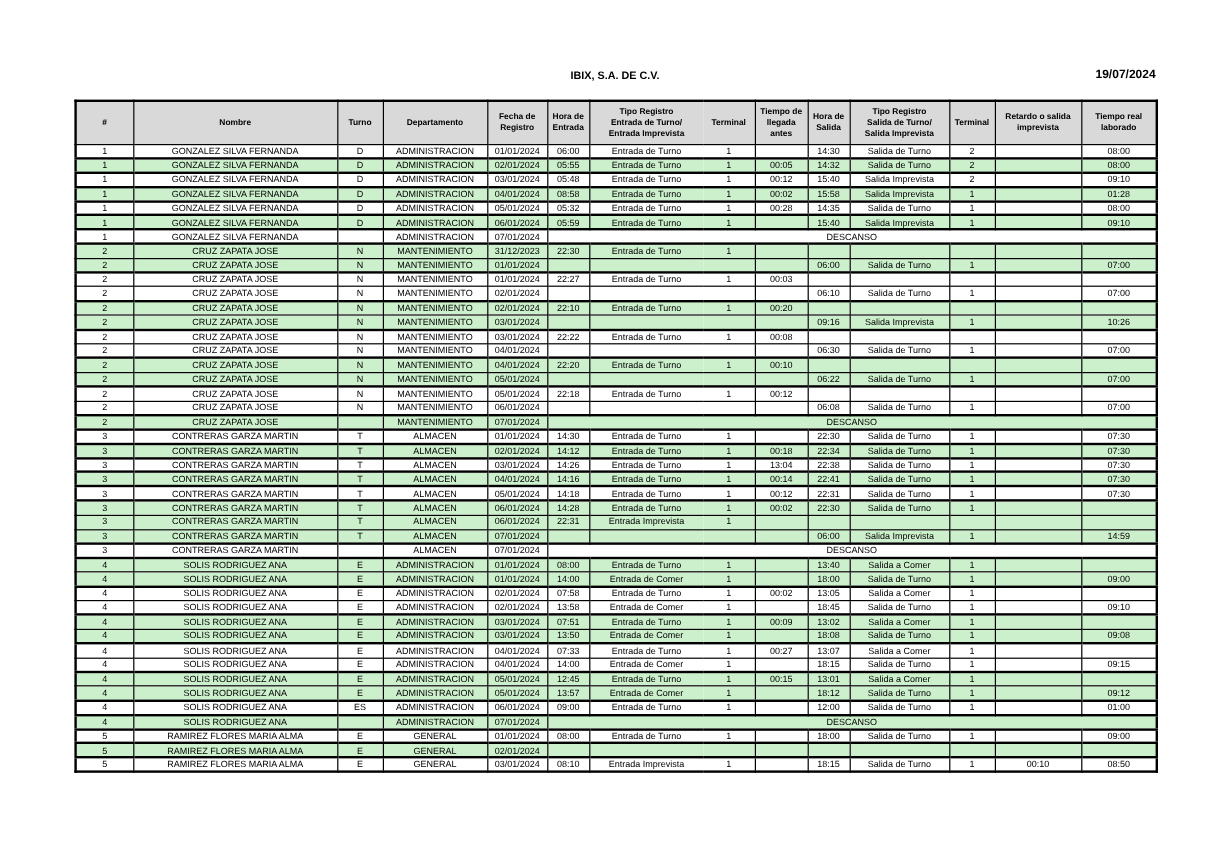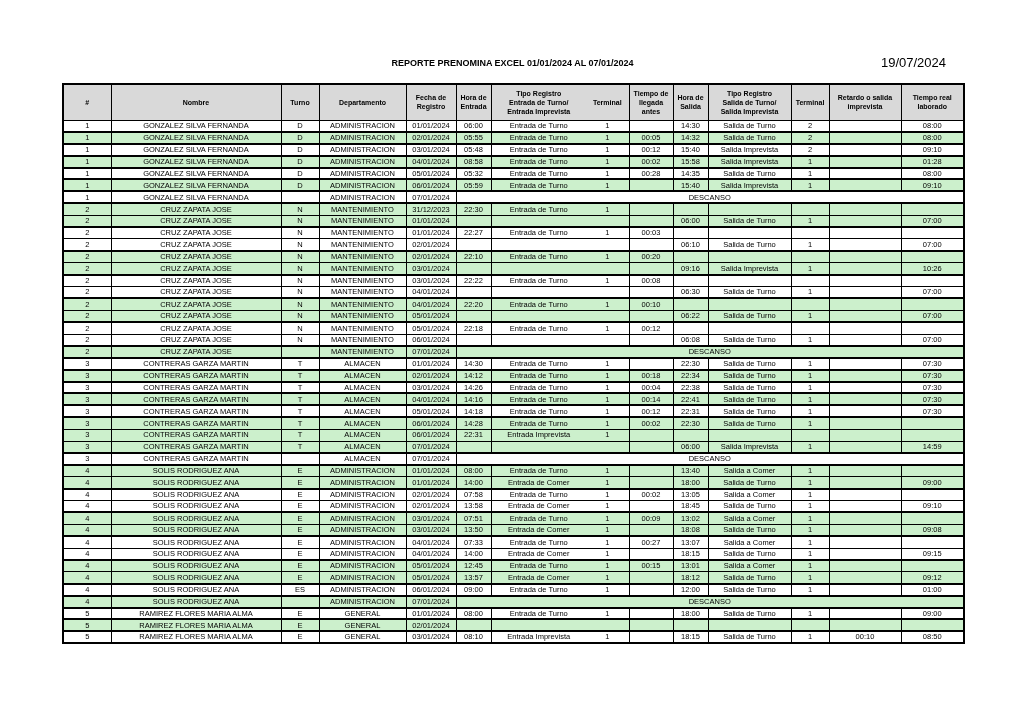--- a/index.html
+++ b/index.html
@@ -17,22 +17,22 @@
     margin: 57px 0 0 62px;
     text-align: center;
   }
   .company-name {
     font-size: 9px; font-weight: bold; line-height: 12px;
   }
   .report-title {
     font-size: 9px; font-weight: bold; line-height: 12px;
   }
   .print-date {
-    position: absolute; top: 0; right: 17px;
-    font-size: 13px; font-weight: normal; line-height: 12px;
+    position: absolute; top: 0; right: 0;
+    font-size: 10px; font-weight: bold; line-height: 12px;
   }
   table.prenomina {
     margin: 14px 0 0 62px;
     width: 901px;
     border-collapse: collapse;
     table-layout: fixed;
     border: 2px solid #000;
   }
   th, td {
     border: 1px solid #000;
@@ -59,21 +59,21 @@
   tbody tr.green td { background: var(--green, #CCF0CC); }
   tbody tr.thick td { border-top-width: 2px; }
   
   .c6 { border-right-style: hidden; }
   .c7 { border-left-style: hidden; }
 </style>
 </head>
 <body>
 
 <div class="report-header">
-  <div class="report-title">REPORTE PRENOMINA EXCEL 01/01/2024 AL 07/01/2024</div>
+  <div class="company-name">IBIX, S.A. DE C.V.</div>
   <div class="print-date">19/07/2024</div>
 </div>
 
 <table class="prenomina">
   <colgroup>
     <col style="width:48px">
       <col style="width:170px">
       <col style="width:38px">
       <col style="width:87px">
     <col style="width:50px">
@@ -454,21 +454,21 @@
       </tr>
       <tr class="thick">
         <td class="c0">3</td>
         <td class="c1">CONTRERAS GARZA MARTIN</td>
         <td class="c2">T</td>
         <td class="c3">ALMACEN</td>
         <td class="c4">03/01/2024</td>
         <td class="c5">14:26</td>
         <td class="c6">Entrada de Turno</td>
         <td class="c7">1</td>
-        <td class="c8">00:04</td>
+        <td class="c8">13:04</td>
         <td class="c9">22:38</td>
         <td class="c10">Salida de Turno</td>
         <td class="c11">1</td>
         <td class="c12"></td>
         <td class="c13">07:30</td>
       </tr>
       <tr class="green thick">
         <td class="c0">3</td>
         <td class="c1">CONTRERAS GARZA MARTIN</td>
         <td class="c2">T</td>

